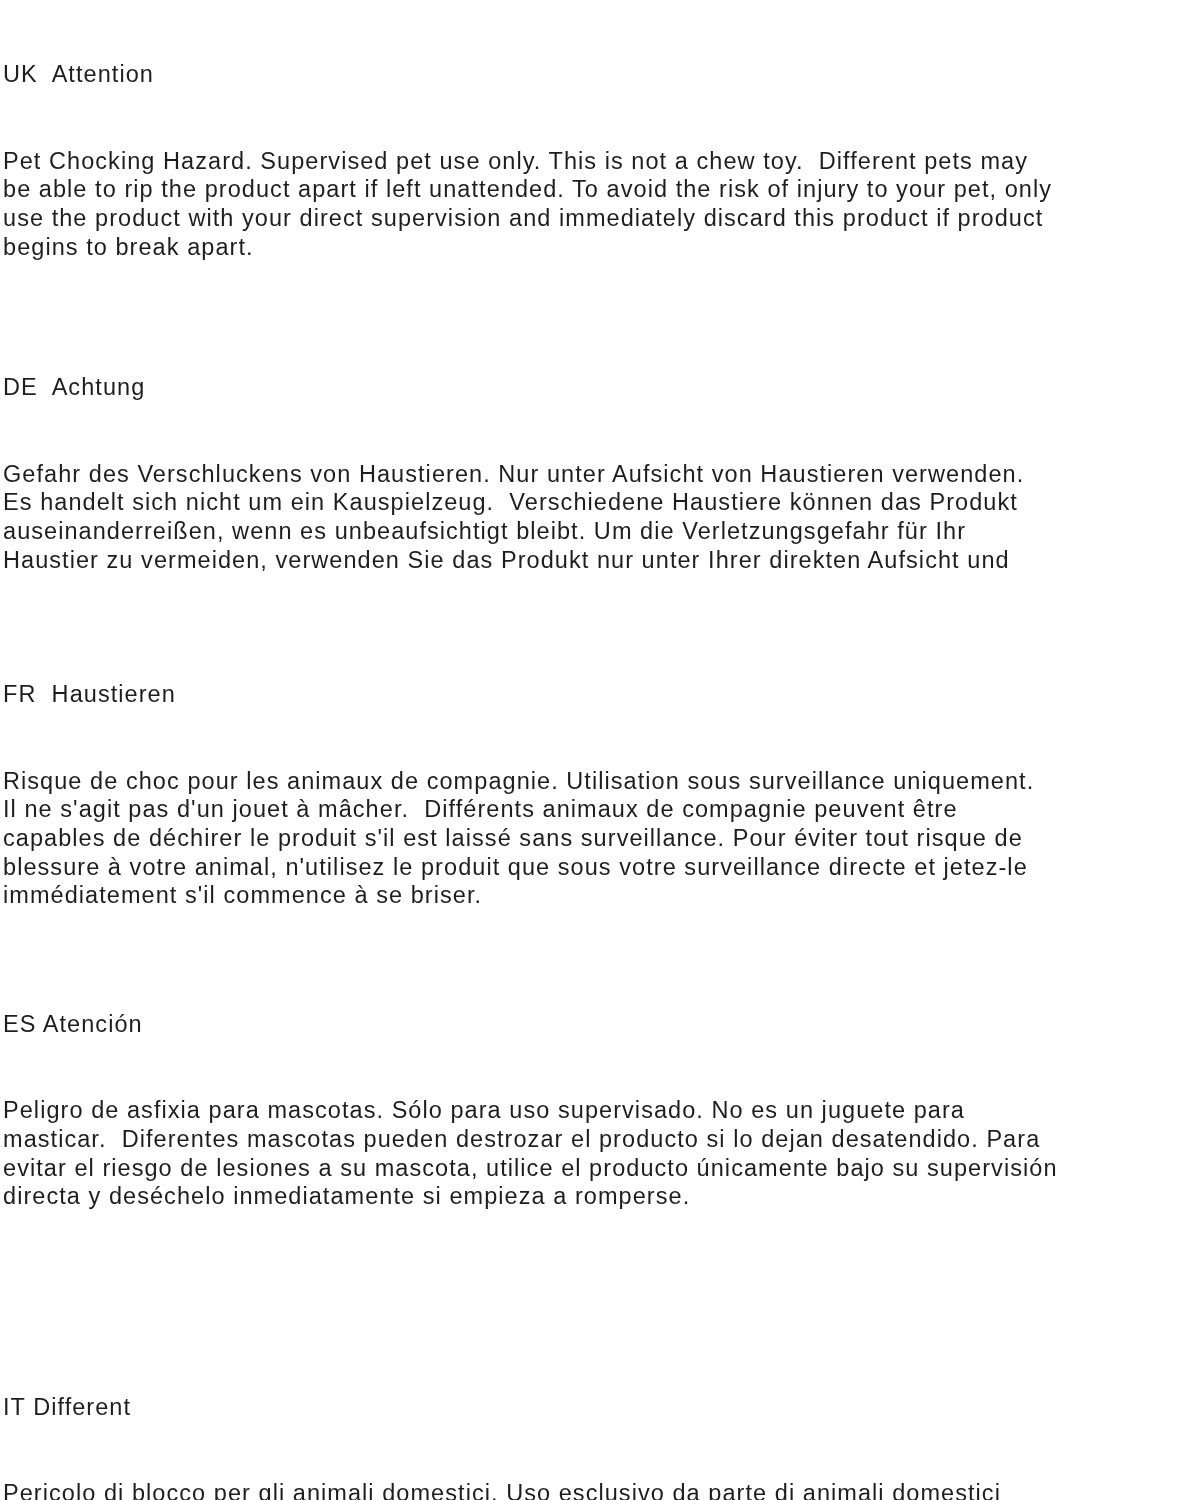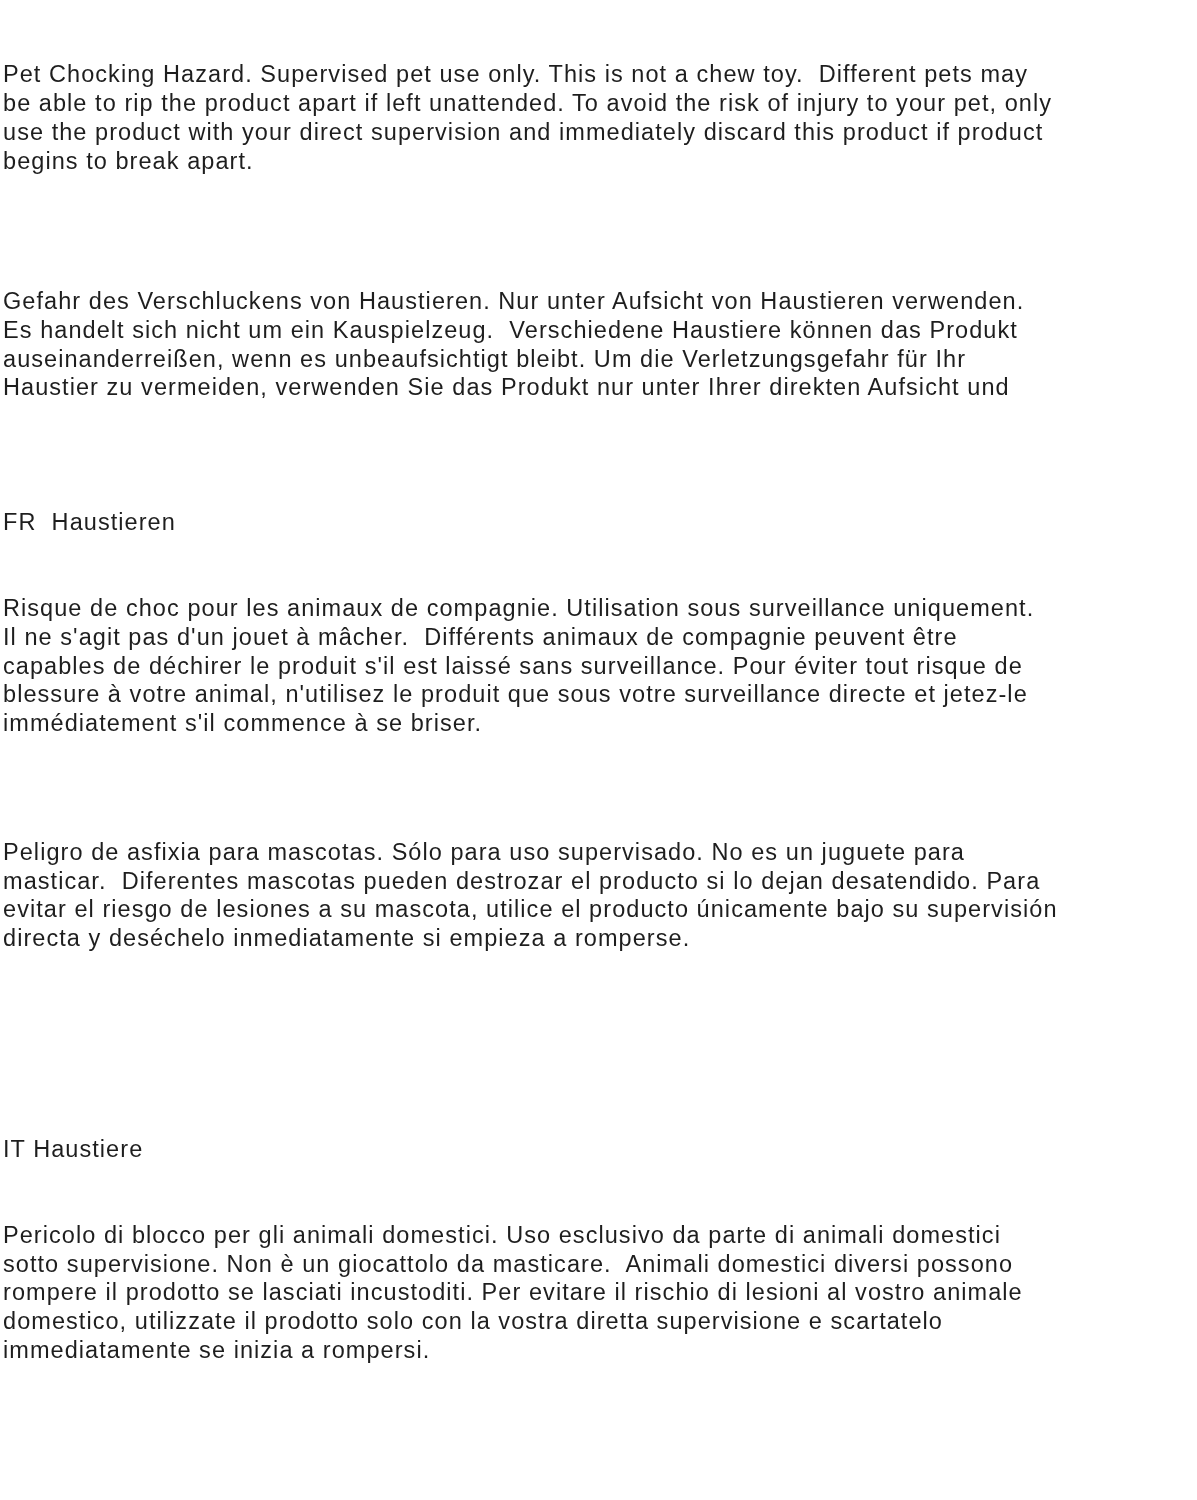--- a/index.html
+++ b/index.html
@@ -31,49 +31,52 @@
   #sec-uk { margin-bottom: 26px; }
   #sec-de { margin-bottom: 20px; }
   #sec-fr { margin-bottom: 14px; }
   #sec-es { margin-bottom: 96px; }   
   #sec-it { margin-bottom: 21px; }
 </style>
 </head>
 <body>
 
 <div class="warning-section" id="sec-uk">
+  <div class="heading">UK  Attention</div>
   <div class="body">Pet Chocking Hazard. Supervised pet use only. This is not a chew toy.  Different pets may
 be able to rip the product apart if left unattended. To avoid the risk of injury to your pet, only
 use the product with your direct supervision and immediately discard this product if product
 begins to break apart.</div>
 </div>
 
 <div class="warning-section" id="sec-de">
+  <div class="heading">DE  Achtung</div>
   <div class="body">Gefahr des Verschluckens von Haustieren. Nur unter Aufsicht von Haustieren verwenden.
 Es handelt sich nicht um ein Kauspielzeug.  Verschiedene Haustiere können das Produkt
 auseinanderreißen, wenn es unbeaufsichtigt bleibt. Um die Verletzungsgefahr für Ihr
 Haustier zu vermeiden, verwenden Sie das Produkt nur unter Ihrer direkten Aufsicht und</div>
 </div>
 
 <div class="warning-section" id="sec-fr">
   <div class="heading">FR  Haustieren</div>
   <div class="body">Risque de choc pour les animaux de compagnie. Utilisation sous surveillance uniquement.
 Il ne s'agit pas d'un jouet à mâcher.  Différents animaux de compagnie peuvent être
 capables de déchirer le produit s'il est laissé sans surveillance. Pour éviter tout risque de
 blessure à votre animal, n'utilisez le produit que sous votre surveillance directe et jetez-le
 immédiatement s'il commence à se briser.</div>
 </div>
 
 <div class="warning-section" id="sec-es">
+  <div class="heading">ES Atención</div>
   <div class="body">Peligro de asfixia para mascotas. Sólo para uso supervisado. No es un juguete para
 masticar.  Diferentes mascotas pueden destrozar el producto si lo dejan desatendido. Para
 evitar el riesgo de lesiones a su mascota, utilice el producto únicamente bajo su supervisión
 directa y deséchelo inmediatamente si empieza a romperse.</div>
 </div>
 
 <div class="warning-section" id="sec-it">
-  <div class="heading">IT Haustiere</div>
+  <div class="heading">IT Different</div>
   <div class="body">Pericolo di blocco per gli animali domestici. Uso esclusivo da parte di animali domestici
 sotto supervisione. Non è un giocattolo da masticare.  Animali domestici diversi possono
 rompere il prodotto se lasciati incustoditi. Per evitare il rischio di lesioni al vostro animale
 domestico, utilizzate il prodotto solo con la vostra diretta supervisione e scartatelo
 immediatamente se inizia a rompersi.</div>
 </div>
 
 </body></html>

